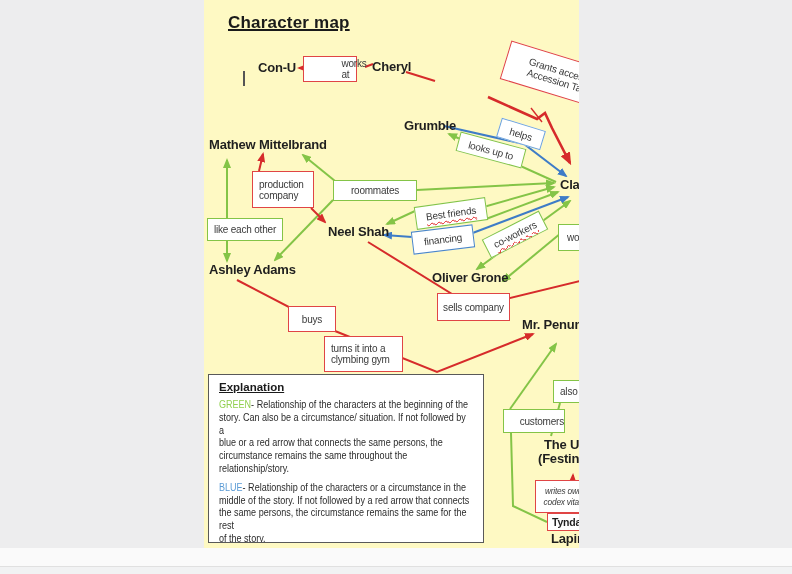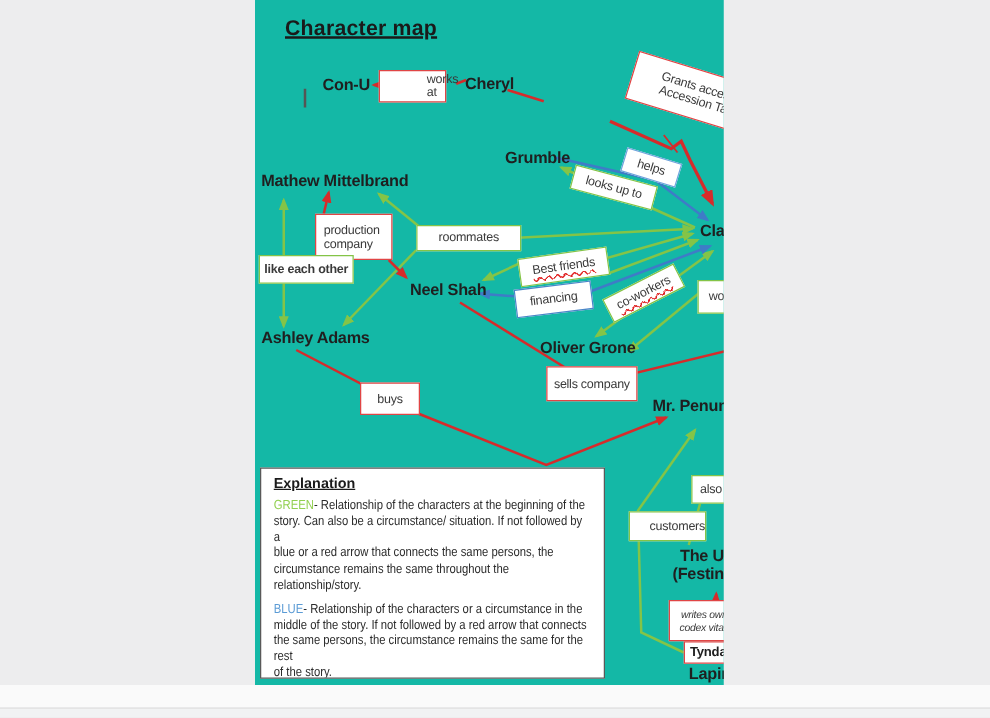--- a/index.html
+++ b/index.html
@@ -1,20 +1,20 @@
 <!DOCTYPE html>
 <html><head>
 <meta charset="utf-8">
 <style>
   * { margin:0; padding:0; box-sizing:border-box; }
   html,body { width:792px; height:574px; overflow:hidden;
     font-family:"Liberation Sans", sans-serif; background:#ededee; }
   #stage { position:relative; width:792px; height:574px; background:#ededee; }
   #page { position:absolute; left:204px; top:0; width:375px; height:548px;
-    background:#14b8a6; overflow:hidden; }
+    background:#fef9c3; overflow:hidden; }
   #bottom-strip { position:absolute; left:0; top:548px; width:792px; height:18px; background:#fafafa; }
   #bottom-bar { position:absolute; left:0; top:566px; width:792px; height:8px;
     background:#f1f2f3; border-top:1px solid #e0e0e0; }
 
   .doc-title { position:absolute; left:24px; top:13px; font-size:17px; font-weight:bold;
     color:#1a1a1a; text-decoration:underline; text-decoration-thickness:2px; letter-spacing:0.2px; }
   .caret { position:absolute; left:39px; top:71px; width:1.5px; height:15px; background:#555; }
 
   .name { position:absolute; font-size:13px; font-weight:bold; color:#1f1f1f;
     letter-spacing:-0.2px; white-space:nowrap; }
@@ -99,27 +99,29 @@
     <div class="caret"></div>
 
     <div class="box" style="left:99px; top:56px; width:54px; height:26px;padding-left:48px;"><span>works at</span></div>
     <div class="box" style="left:299px; top:57px; width:118px; height:40px; transform:rotate(17deg); text-align:center;"><span>Grants access to
 Accession Table</span></div>
     <div class="box blue-light" style="left:294px; top:124px; width:46px; height:20px; transform:rotate(17deg);"><span>helps</span></div>
     <div class="box green" style="left:253px; top:140px; width:68px; height:20px; transform:rotate(15deg);"><span>looks up to</span></div>
     <div class="box" style="left:48px; top:171px; width:62px; height:37px; justify-content:flex-start; padding-left:6px;"><span>production
 company</span></div>
     <div class="box green" style="left:129px; top:180px; width:84px; height:21px;"><span>roommates</span></div>
-    <div class="box green" style="left:3px; top:204px; width:76px; height:23px;font-weight:bold;"><span>like each other</span></div>
+    <div class="box green" style="left:3px; top:218px; width:76px; height:23px;"><span>like each other</span></div>
     <div class="box green" style="left:211px; top:202px; width:72px; height:23px; transform:rotate(-8deg);"><span class="wavy">Best friends</span></div>
     <div class="box blue" style="left:208px; top:228px; width:62px; height:23px; transform:rotate(-7deg);"><span>financing</span></div>
     <div class="box green" style="left:279px; top:224px; width:64px; height:21px; transform:rotate(-27deg);"><span class="wavy">co-workers</span></div>
     <div class="box green" style="left:354px; top:224px; width:50px; height:27px; justify-content:flex-start; padding-left:8px;"><span>wo</span></div>
     <div class="box" style="left:233px; top:293px; width:73px; height:28px;"><span>sells company</span></div>
     <div class="box" style="left:84px; top:306px; width:48px; height:26px;"><span>buys</span></div>
+    <div class="box" style="left:120px; top:336px; width:79px; height:36px; justify-content:flex-start; padding-left:6px;"><span>turns it into a
+clymbing gym</span></div>
     <div class="box green" style="left:299px; top:409px; width:62px; height:24px;justify-content:flex-end;"><span>customers</span></div>
     <div class="box green" style="left:349px; top:380px; width:46px; height:23px; justify-content:flex-start; padding-left:6px;"><span>also</span></div>
     <div class="box italic" style="left:331px; top:480px; width:57px; height:33px; text-align:center;"><span>writes own
 codex vitae</span></div>
     <div class="box" style="left:343px; top:513px; width:45px; height:18px; font-weight:bold; font-size:10.5px; color:#1f1f1f; justify-content:flex-start; padding-left:4px;"><span>Tyndall</span></div>
 
     <div class="name" style="left:54px; top:60px;">Con-U</div>
     <div class="name" style="left:168px; top:59px;">Cheryl</div>
     <div class="name" style="left:200px; top:118px;">Grumble</div>
     <div class="name" style="left:356px; top:177px;">Clay</div>

